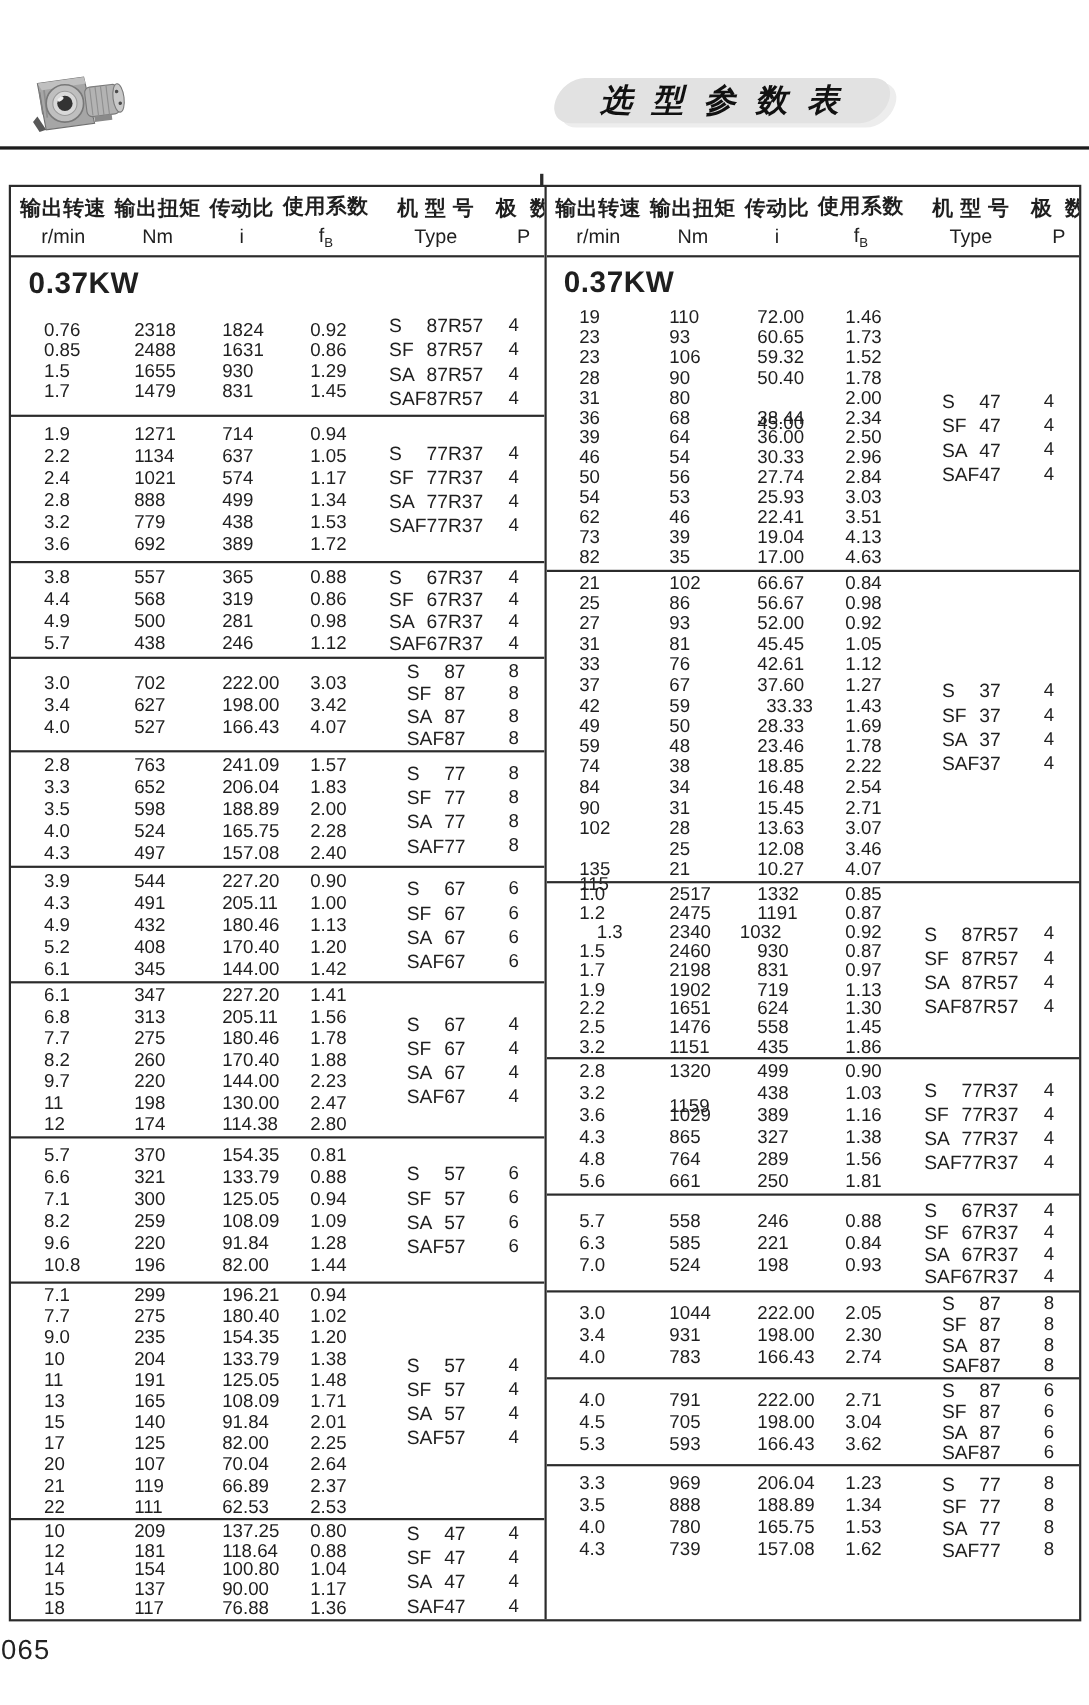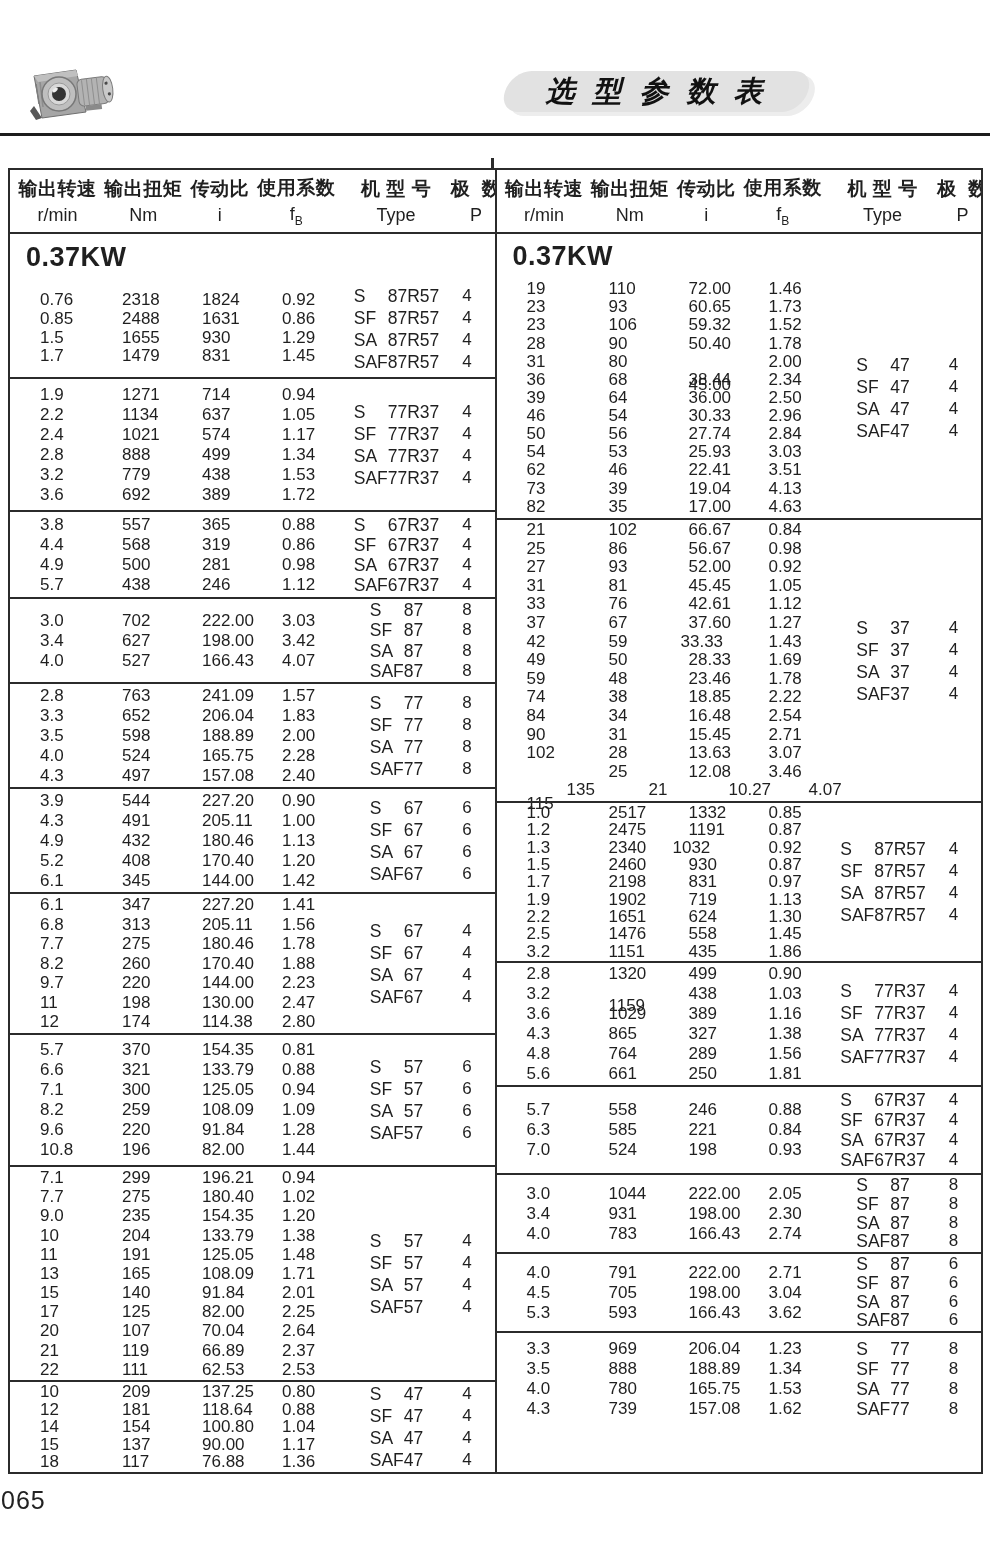--- a/index.html
+++ b/index.html
@@ -786,21 +786,21 @@
             </div>
             <div class="row" style="height: 18.6px; line-height: 18.6px;">
               <span class="cell" style="left: 30px;">37</span>
               <span class="cell" style="left: 112px;">67</span>
               <span class="cell" style="left: 192px;">37.60</span>
               <span class="cell" style="left: 272px;">1.27</span>
             </div>
             <div class="row" style="height: 18.6px; line-height: 18.6px;">
               <span class="cell" style="left: 30px;">42</span>
               <span class="cell" style="left: 112px;">59</span>
-              <span class="cell" style="left: 184px;">33.33</span>
+              <span class="cell" style="left: 200px;">33.33</span>
               <span class="cell" style="left: 272px;">1.43</span>
             </div>
             <div class="row" style="height: 18.6px; line-height: 18.6px;">
               <span class="cell" style="left: 30px;">49</span>
               <span class="cell" style="left: 112px;">50</span>
               <span class="cell" style="left: 192px;">28.33</span>
               <span class="cell" style="left: 272px;">1.69</span>
             </div>
             <div class="row" style="height: 18.6px; line-height: 18.6px;">
               <span class="cell" style="left: 30px;">59</span>
@@ -831,21 +831,21 @@
               <span class="cell" style="left: 112px;">28</span>
               <span class="cell" style="left: 192px;">13.63</span>
               <span class="cell" style="left: 272px;">3.07</span>
             </div>
             <div class="row" style="height: 18.6px; line-height: 18.6px;">
               <span class="cell" style="left: 30px; margin-top: 32px;">115</span>
               <span class="cell" style="left: 112px;">25</span>
               <span class="cell" style="left: 192px;">12.08</span>
               <span class="cell" style="left: 272px;">3.46</span>
             </div>
-            <div class="row" style="height: 18.6px; line-height: 18.6px; margin-left: 40px;">
+            <div class="row" style="height: 18.6px; line-height: 18.6px;">
               <span class="cell" style="left: 30px;">135</span>
               <span class="cell" style="left: 112px;">21</span>
               <span class="cell" style="left: 192px;">10.27</span>
               <span class="cell" style="left: 272px;">4.07</span>
             </div>
           </div>
           <div class="types">
             <div class="tgroup">
               <div class="tline" style="height: 22px; line-height: 22px;"><span class="tprefix">S</span><span class="tmodel">37</span></div>
               <div class="tline" style="height: 22px; line-height: 22px;"><span class="tprefix">SF</span><span class="tmodel">37</span></div>
@@ -868,21 +868,21 @@
               <span class="cell" style="left: 192px;">1332</span>
               <span class="cell" style="left: 272px;">0.85</span>
             </div>
             <div class="row" style="height: 17.3333px; line-height: 17.3333px;">
               <span class="cell" style="left: 30px;">1.2</span>
               <span class="cell" style="left: 112px;">2475</span>
               <span class="cell" style="left: 192px;">1191</span>
               <span class="cell" style="left: 272px;">0.87</span>
             </div>
             <div class="row" style="height: 17.3333px; line-height: 17.3333px;">
-              <span class="cell" style="left: 30px;">1.3</span>
+              <span class="cell" style="left: 46px;">1.3</span>
               <span class="cell" style="left: 112px;">2340</span>
               <span class="cell" style="left: 176px;">1032</span>
               <span class="cell" style="left: 272px;">0.92</span>
             </div>
             <div class="row" style="height: 17.3333px; line-height: 17.3333px;">
               <span class="cell" style="left: 30px;">1.5</span>
               <span class="cell" style="left: 112px;">2460</span>
               <span class="cell" style="left: 192px;">930</span>
               <span class="cell" style="left: 272px;">0.87</span>
             </div>

